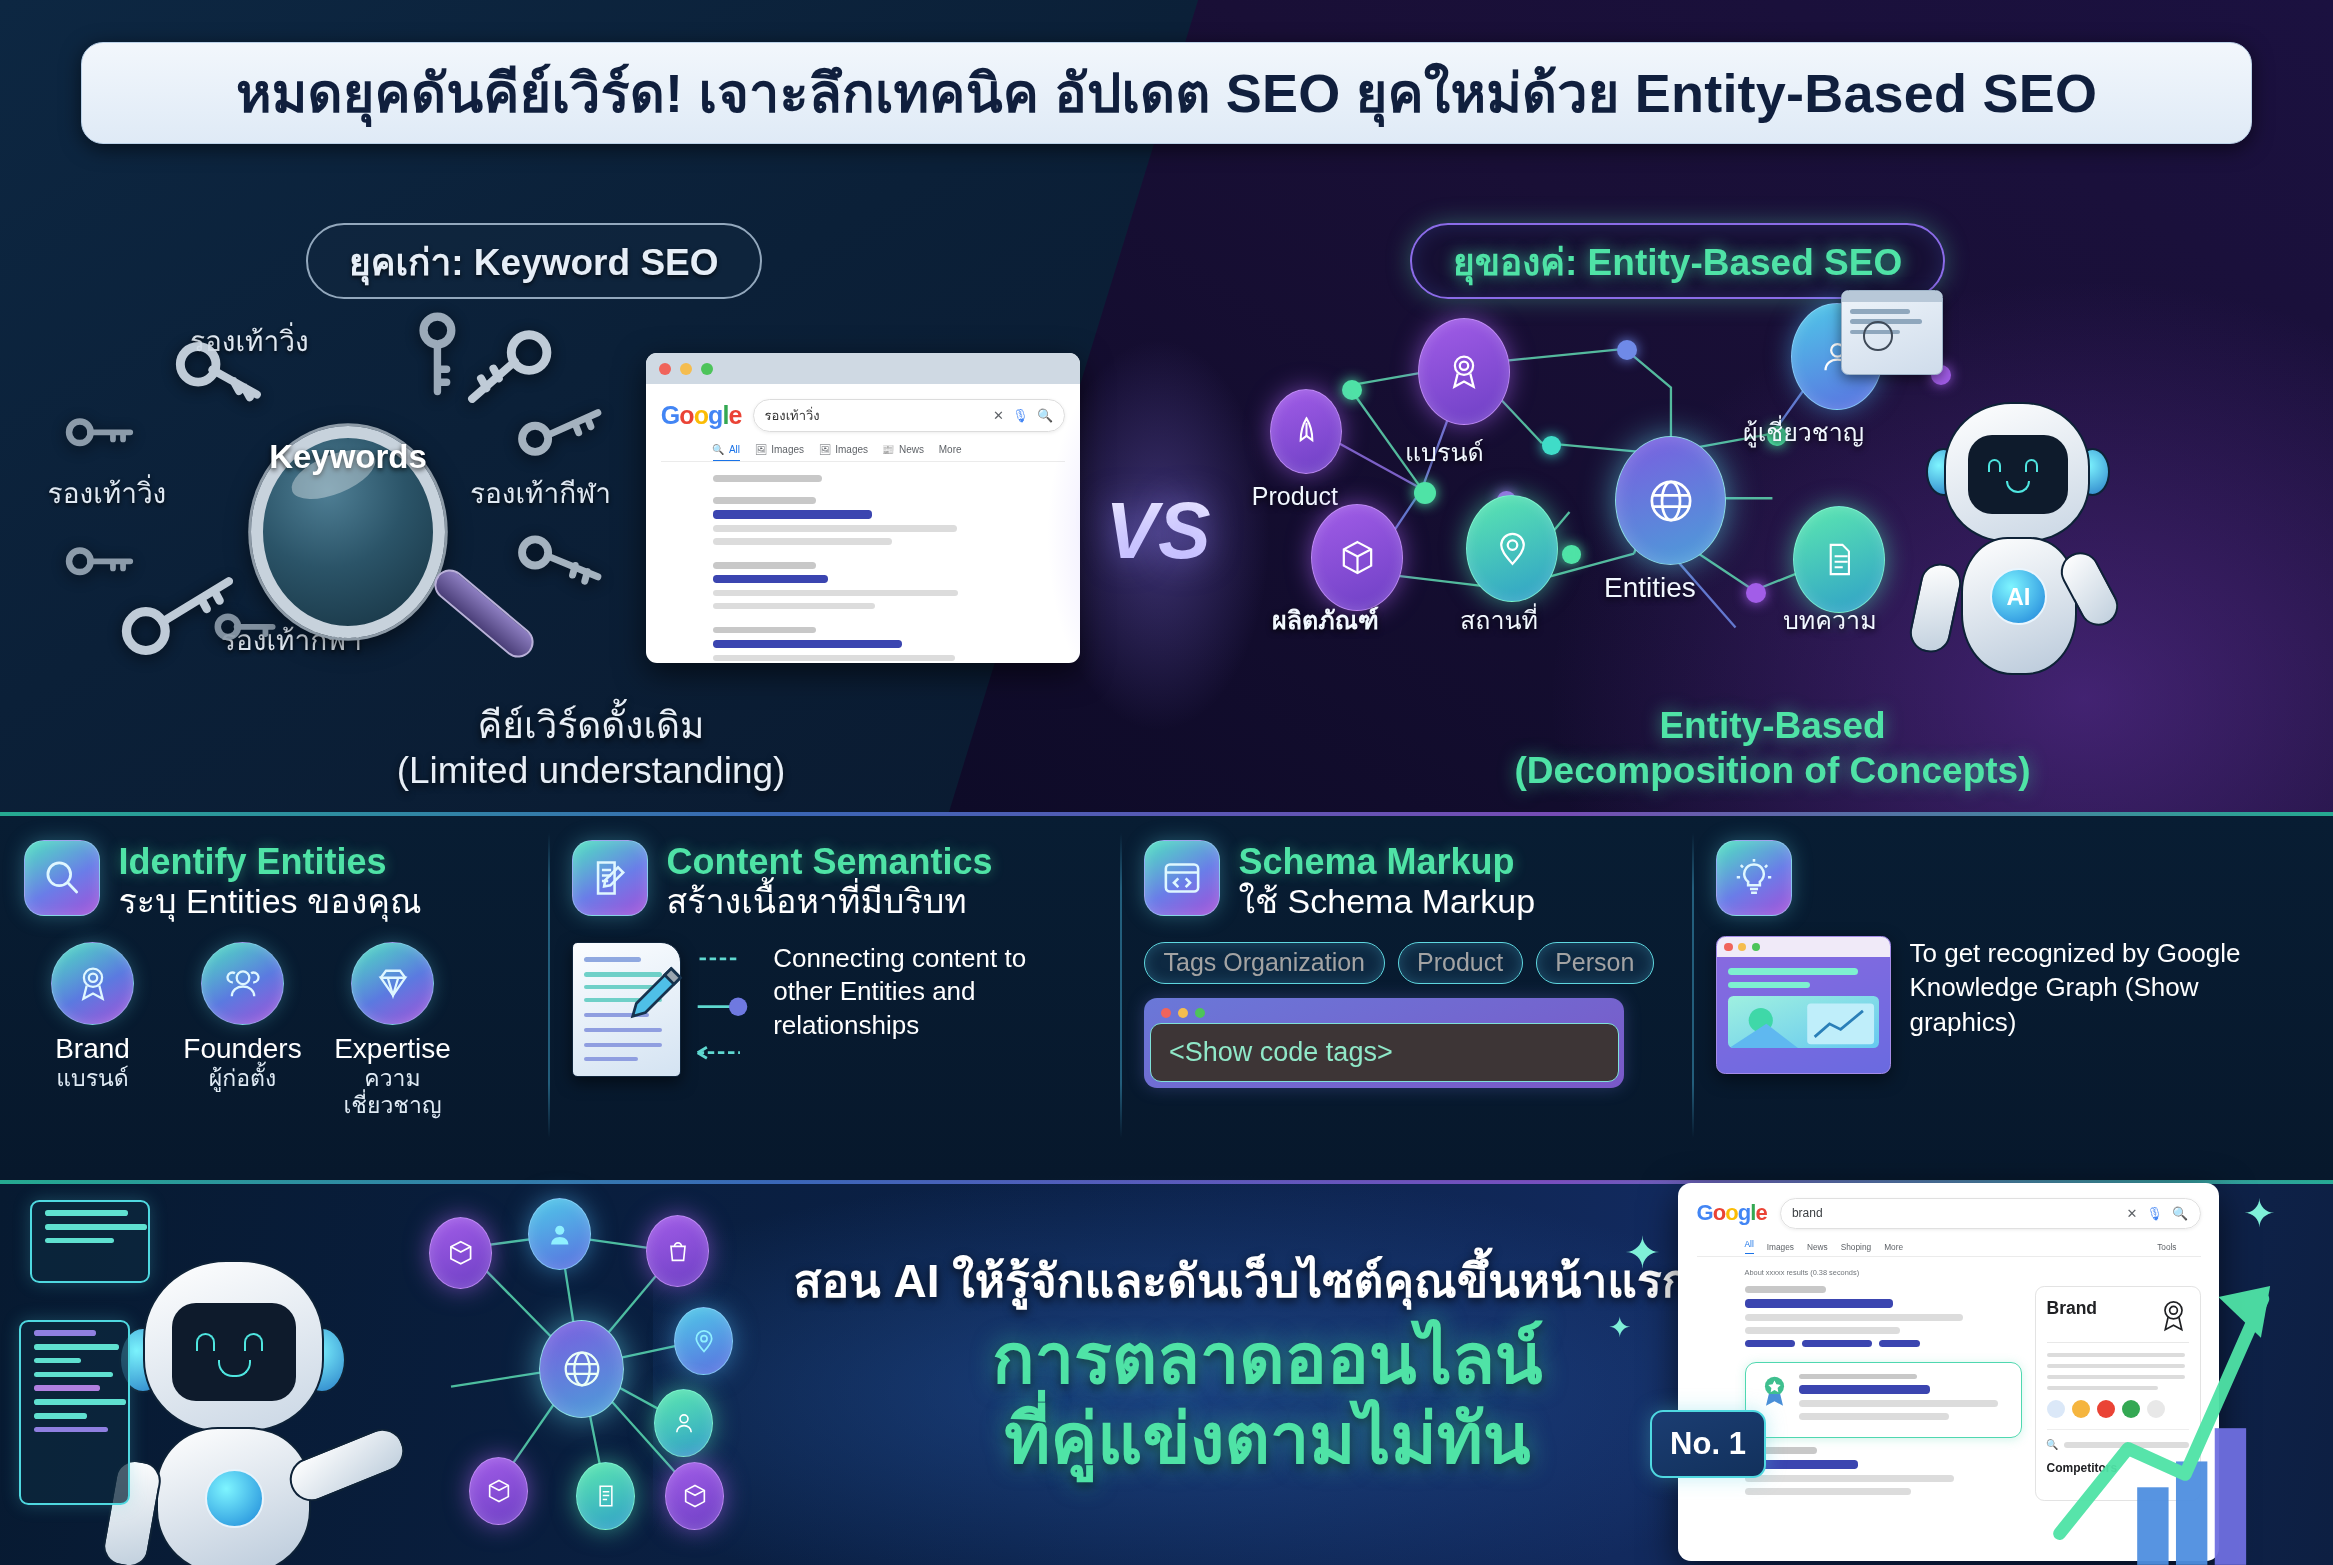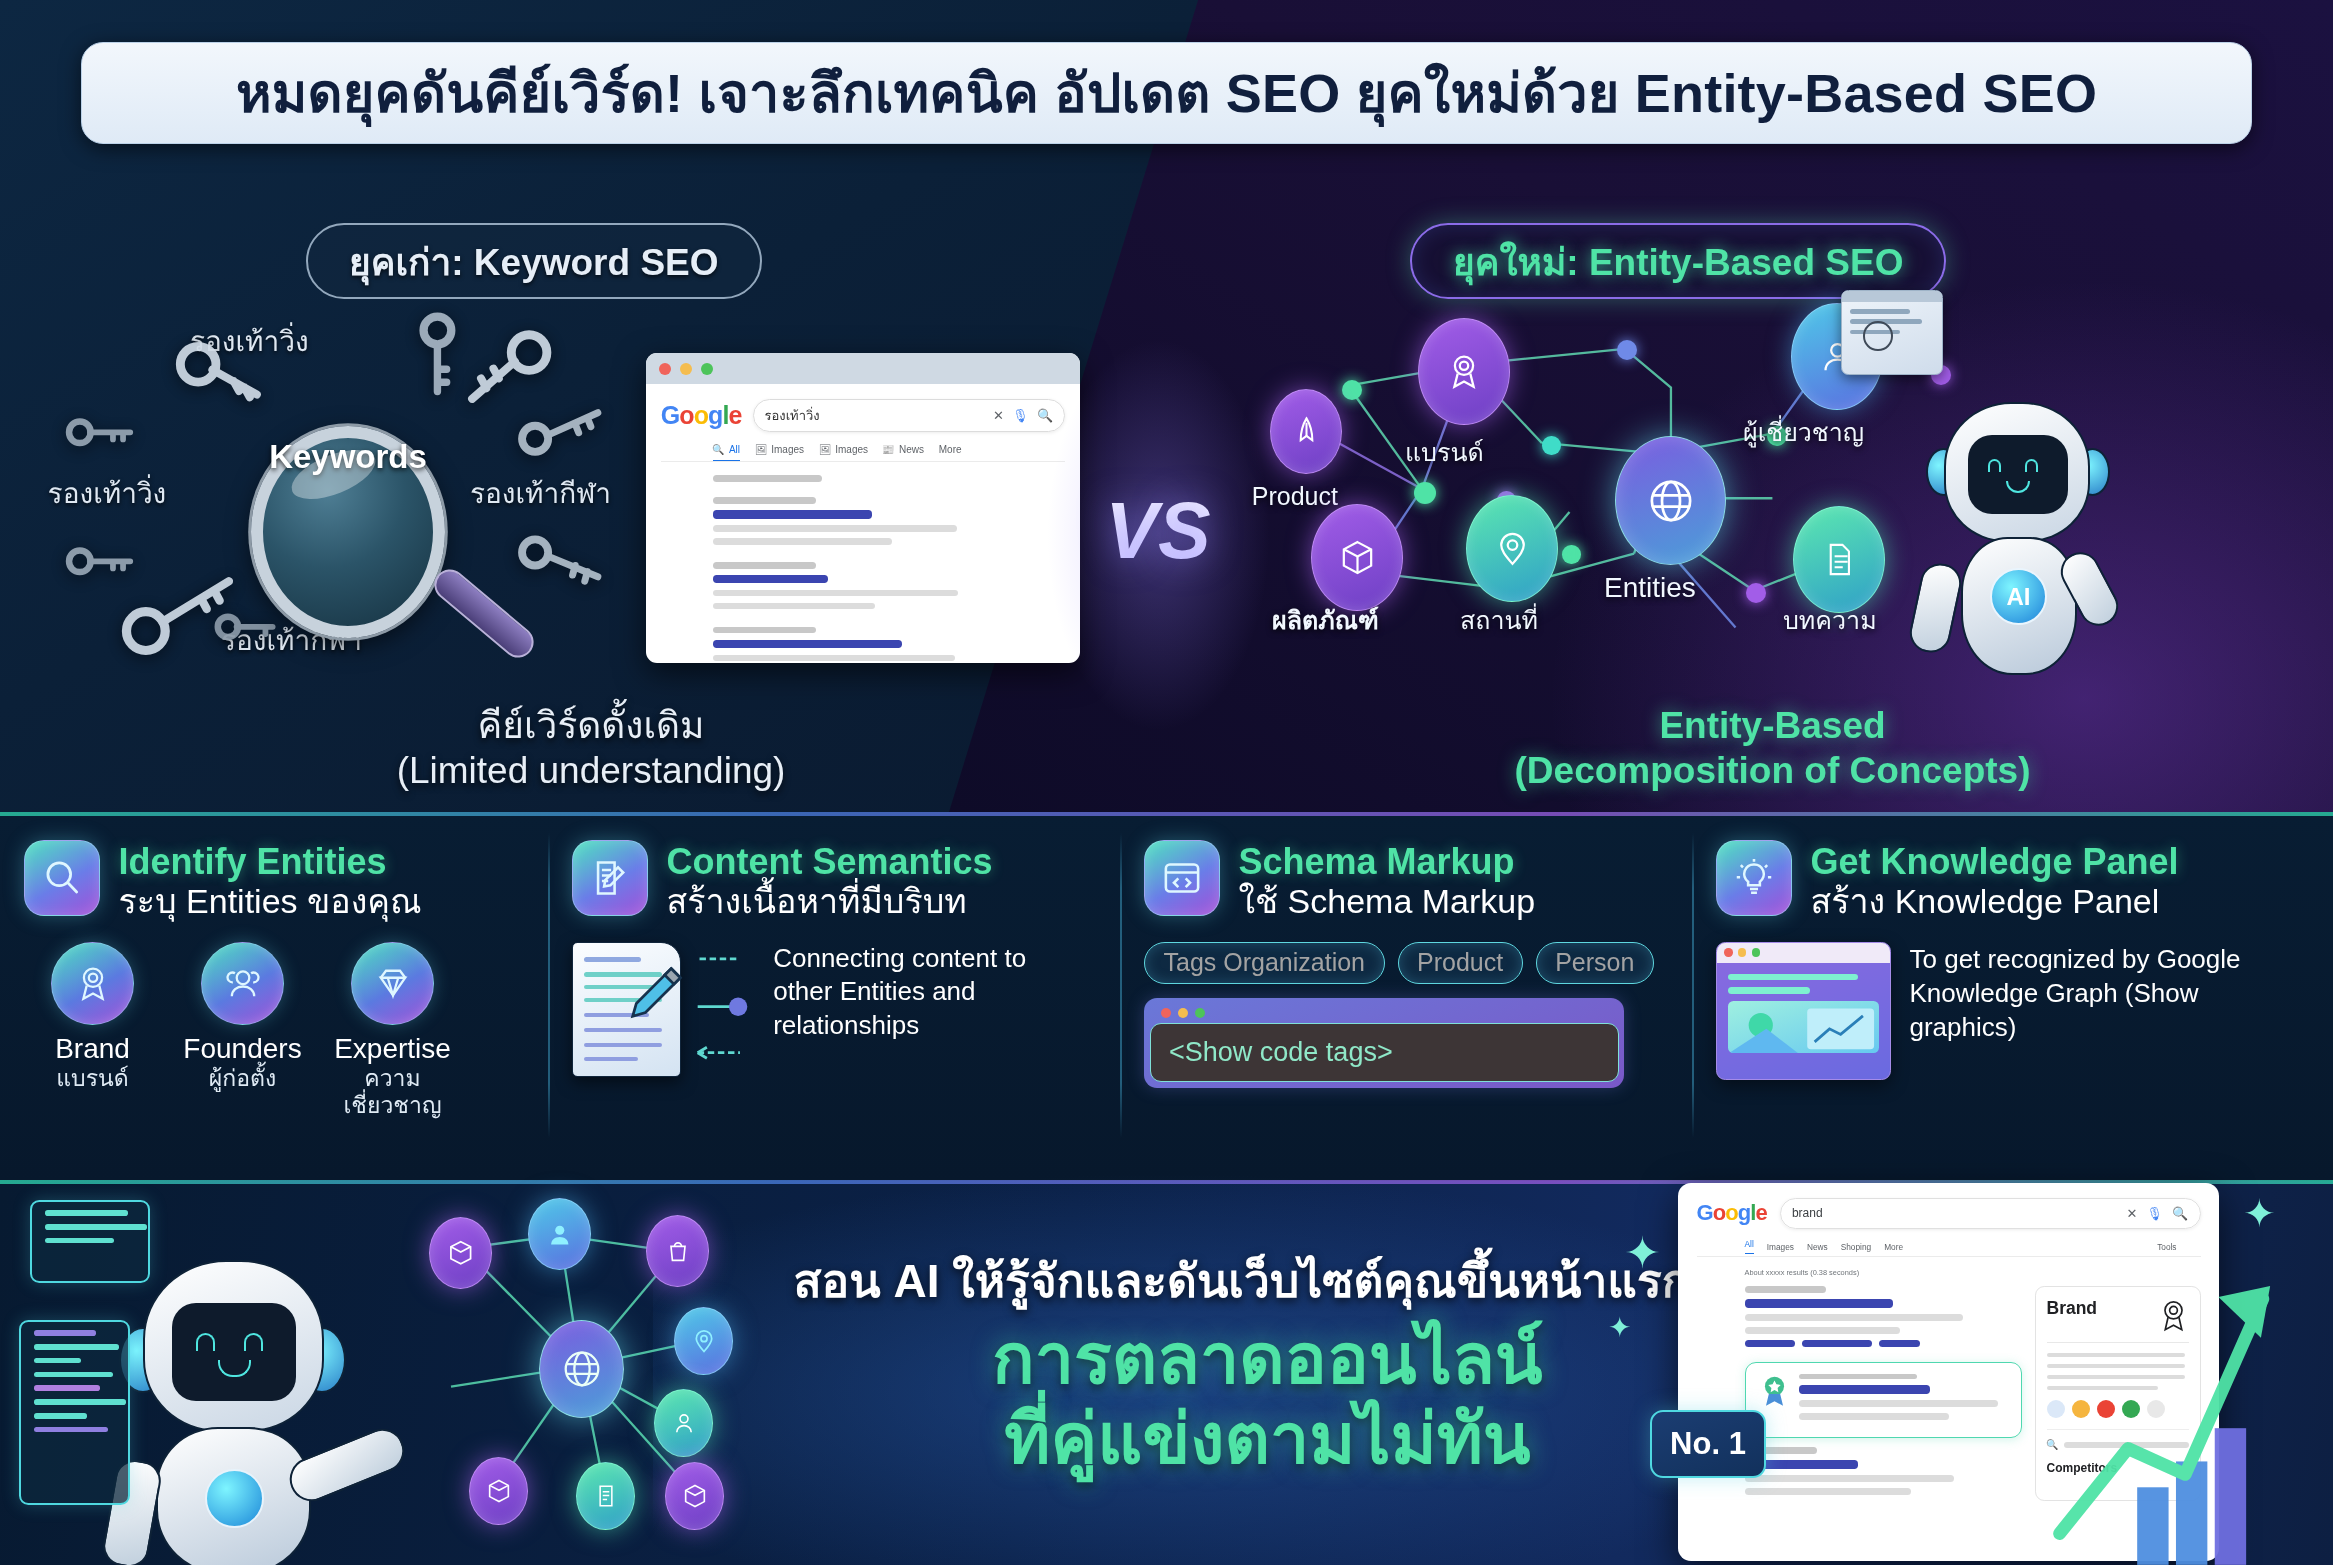--- a/index.html
+++ b/index.html
@@ -362,21 +362,21 @@
   <div class="band-div" style="top:1180px"></div>
 
   <div class="title-bar">
     <h1>หมดยุคดันคีย์เวิร์ด! เจาะลึกเทคนิค อัปเดต SEO ยุคใหม่ด้วย Entity-Based SEO</h1>
   </div>
 
   <div class="badge badge-old">
     <span>ยุคเก่า: Keyword SEO</span>
   </div>
   <div class="badge badge-new">
-    <span>ยุคใหม่: Entity-Based SEO</span>
+    <span>ยุของค่: Entity-Based SEO</span>
   </div>
 
   <div class="kw-zone">
     <div class="kw-label" style="left:135px; top:-3.7px;">รองเท้าวิ่ง</div>
     <div class="kw-label" style="left:-7.4px; top:148px;">รองเท้าวิ่ง</div>
     <div class="kw-label" style="left:415px; top:148px;">รองเท้ากีฬา</div>
     <div class="kw-label" style="left:166px; top:295px;">รองเท้ากีฬา</div>
 
     <svg class="key" style="left:120px; top:14.8px; width:89px; height:74px;" viewBox="0 0 100 80">
       <circle cx="26" cy="28" r="20" fill="none" stroke="#cfdae5" stroke-width="10"></circle>
@@ -748,24 +748,20 @@
     </div>
 
     <div class="card" style="width:598px">
       <div class="c-head">
         <div class="c-icon">
           <svg width="44" height="44" viewBox="0 0 24 24" fill="none" stroke="#dff7ff" stroke-width="1.4">
             <path d="M12 4.6 a5.2 5.2 0 0 0 -3.2 9.4 v2 h6.4 v-2 a5.2 5.2 0 0 0 -3.2 -9.4z"></path>
             <path d="M9.8 18 h4.4 M10.4 20 h3.2"></path>
             <path d="M12 1.6 v1.6 M4.8 5 l1.2 1.2 M19.2 5 l-1.2 1.2 M2.6 11.6 h1.8 M19.6 11.6 h1.8"></path>
           </svg>
-        </div>
-        <div class="c-titles">
-          <div class="c-en">Get Knowledge Panel</div>
-          <div class="c-th">สร้าง Knowledge Panel</div>
         </div>
       </div>
       <div class="c-body">
         <div class="kp-row">
           <div class="kp-win">
             <div class="kp-bar">
               <span class="dot r"></span>
               <span class="dot y"></span>
               <span class="dot g"></span>
             </div>

